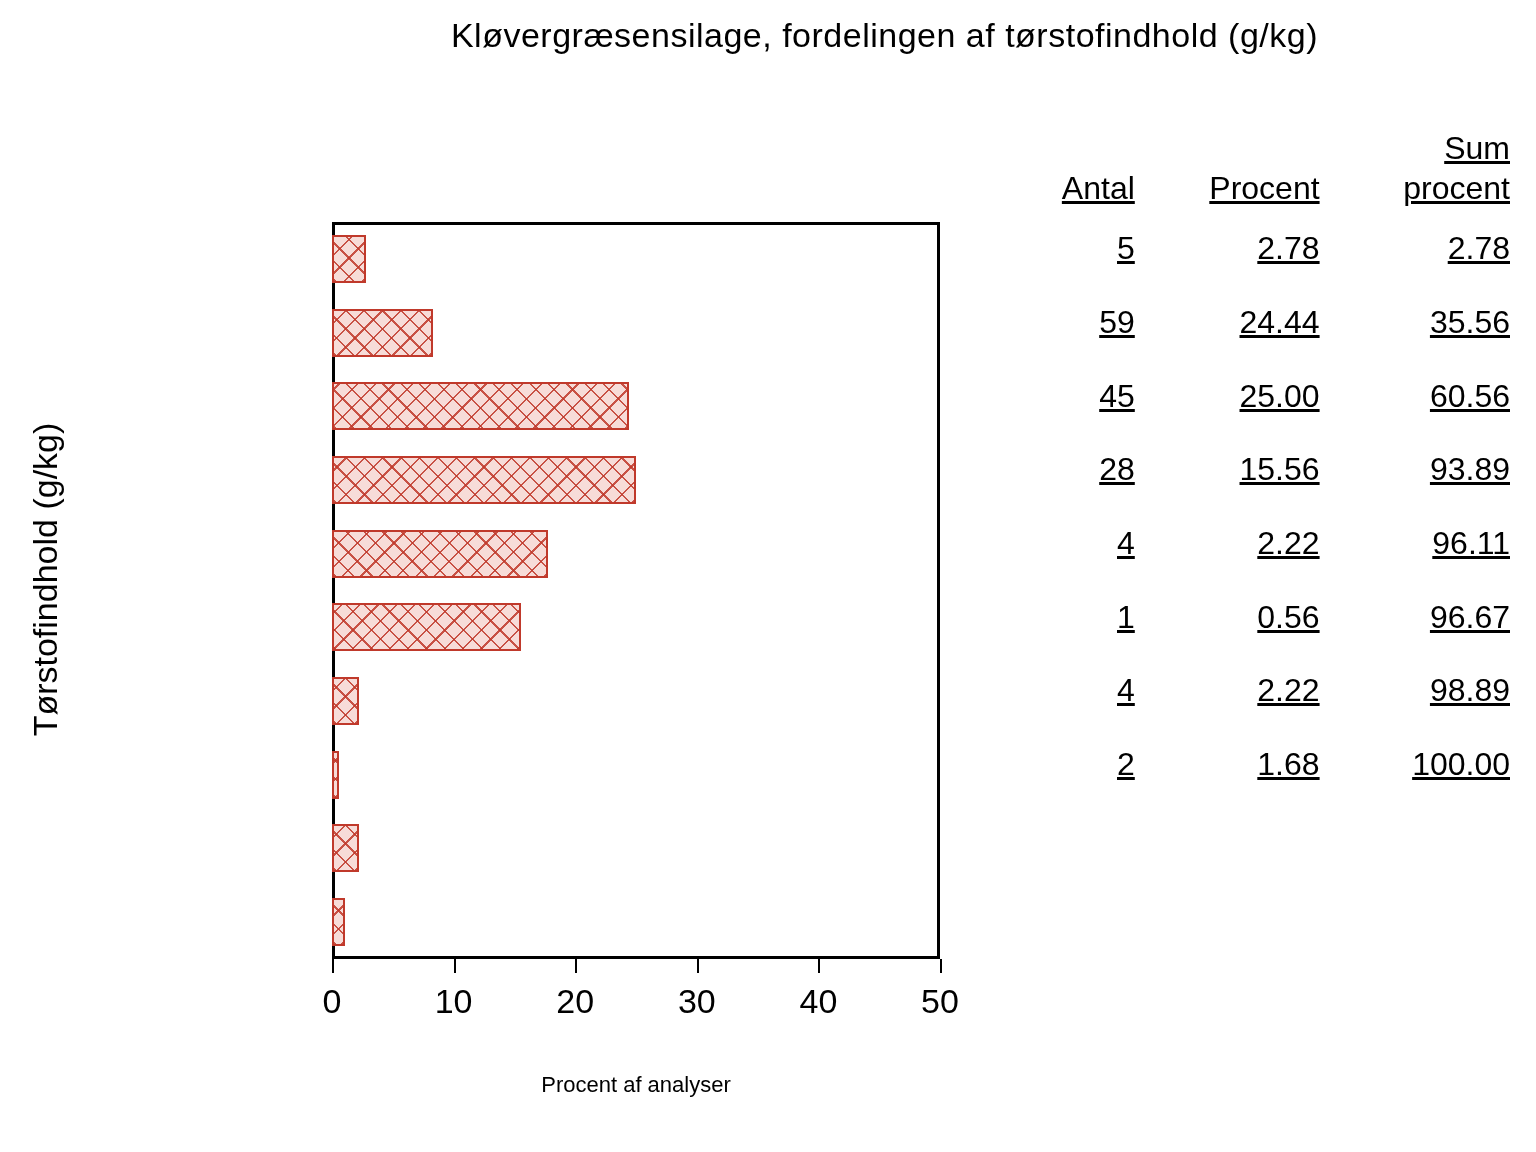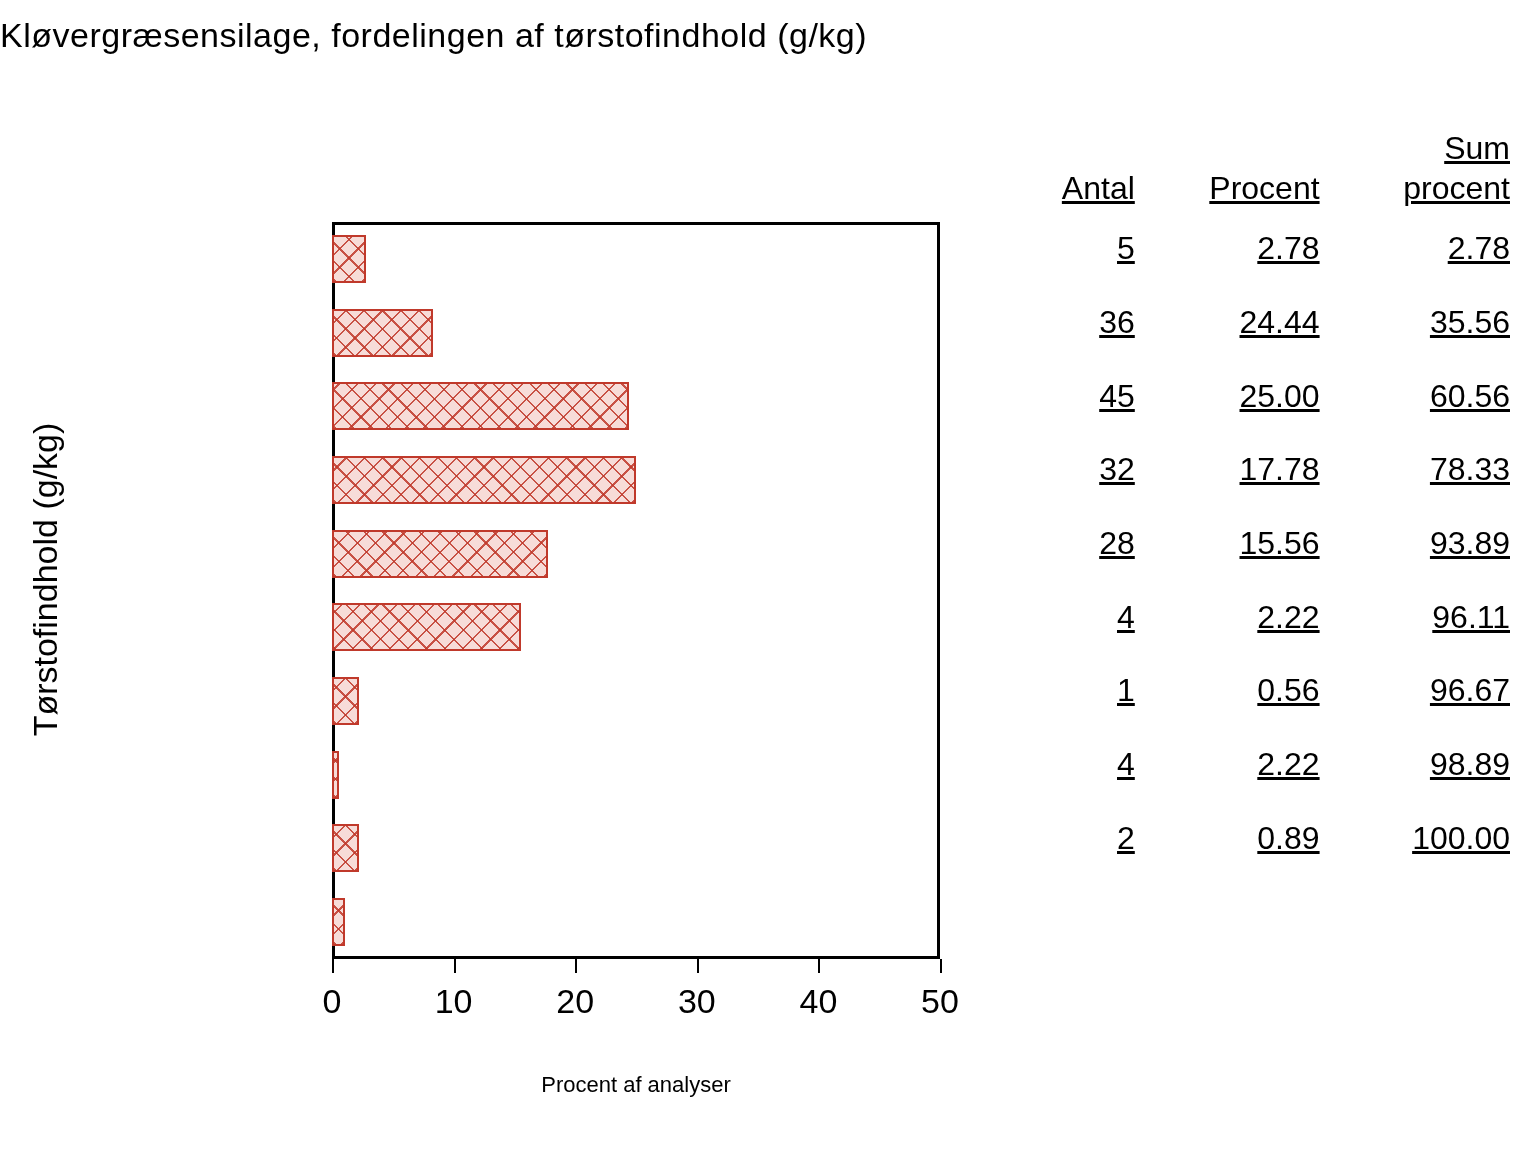--- a/index.html
+++ b/index.html
@@ -14,21 +14,21 @@
     color: #000000;
     position: relative;
     overflow: hidden;
   }
 
   #chart-title {
     position: absolute;
     top: 16px;
     left: 0;
     width: 1318px;
-    text-align: left;
+    text-align: right;
     font-size: 34px;
     letter-spacing: 0.5px;
     white-space: nowrap;
   }
 
   
   #plot-wrap {
     position: absolute;
     left: 0;
     top: 0;
@@ -208,35 +208,30 @@
         </th>
       </tr>
     </thead>
     <tbody id="table-body">
         <tr>
           <td>5</td>
           <td>2.78</td>
           <td>2.78</td>
         </tr>
         <tr>
-          <td>36</td>
+          <td>59</td>
           <td>24.44</td>
           <td>35.56</td>
         </tr>
         <tr>
           <td>45</td>
           <td>25.00</td>
           <td>60.56</td>
         </tr>
         <tr>
-          <td>32</td>
-          <td>17.78</td>
-          <td>78.33</td>
-        </tr>
-        <tr>
           <td>28</td>
           <td>15.56</td>
           <td>93.89</td>
         </tr>
         <tr>
           <td>4</td>
           <td>2.22</td>
           <td>96.11</td>
         </tr>
         <tr>
@@ -244,18 +239,18 @@
           <td>0.56</td>
           <td>96.67</td>
         </tr>
         <tr>
           <td>4</td>
           <td>2.22</td>
           <td>98.89</td>
         </tr>
         <tr>
           <td>2</td>
-          <td>0.89</td>
+          <td>1.68</td>
           <td>100.00</td>
         </tr>
       </tbody>
   </table>
 </div>
 
 </body></html>

